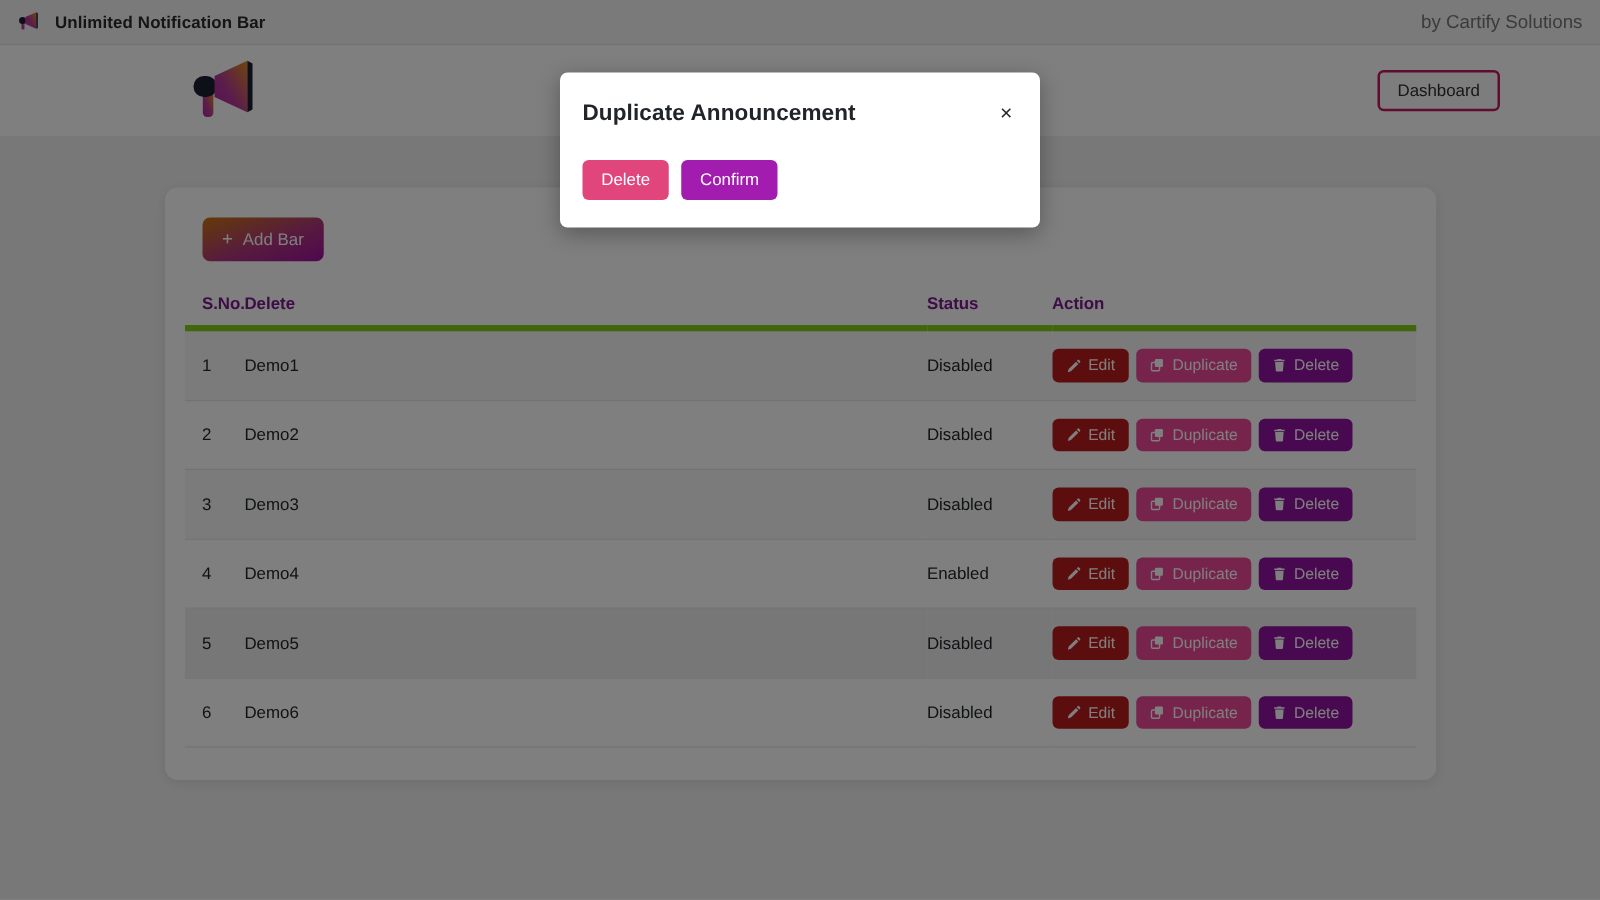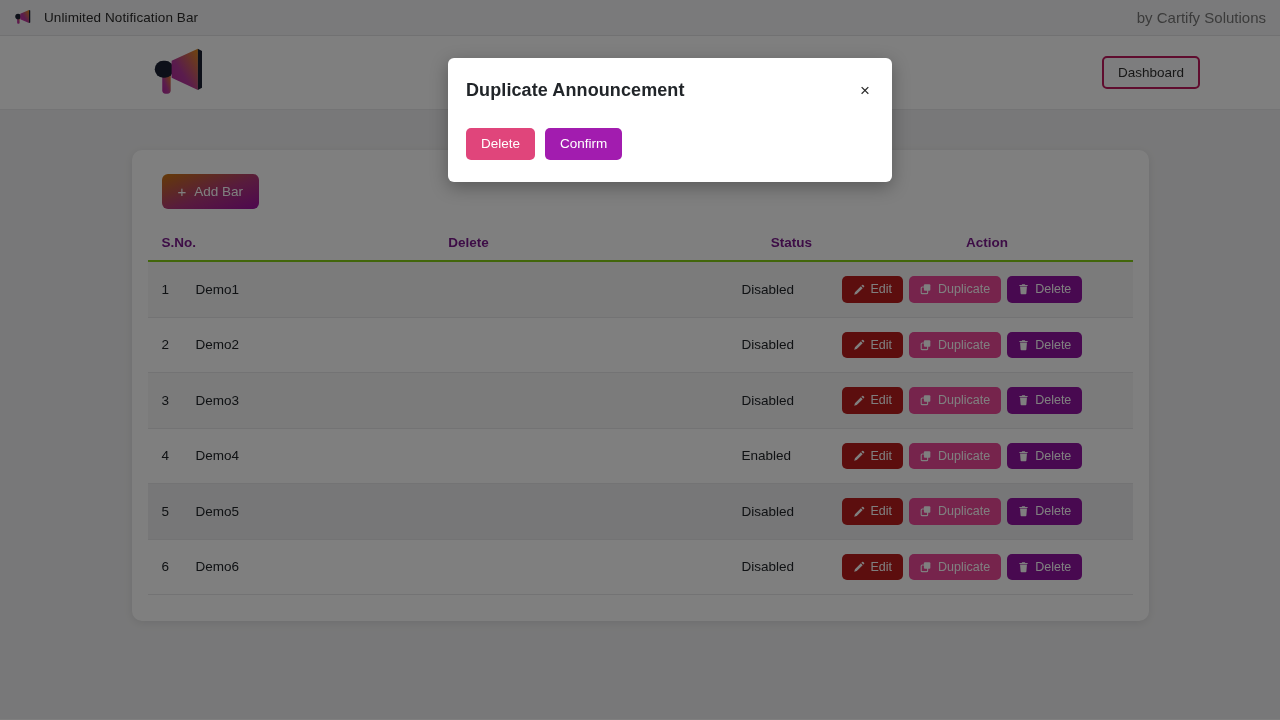--- a/index.html
+++ b/index.html
@@ -32,20 +32,21 @@
     align-items: center;
     padding: 0 14px;
     position: relative;
     z-index: 3;
   }
   .topbar-left { display: flex; align-items: center; gap: 10px; }
   .topbar-title {
     font-size: 13.5px;
     color: #2b2b2b;
     letter-spacing: .1px;
+    font-weight: bold;
   }
   .topbar-right {
     margin-left: auto;
     font-size: 15px;
     color: #777;
   }
 
   
   .megaphone { display: block; }
 
@@ -103,26 +104,26 @@
     line-height: 1;
   }
   .add-bar-btn .plus { font-size: 15px; line-height: 1; }
 
   table.bars {
     width: 100%;
     border-collapse: collapse;
     table-layout: fixed;
   }
   table.bars th {
-    text-align: center;
+    text-align: left;
     font-size: 13.5px;
     font-weight: bold;
     color: #7b1a8c;
     padding: 4px 0 10px 0;
-    border-bottom: 2px solid #84cc16;
+    border-bottom: 5px solid #84cc16;
   }
   table.bars td {
     font-size: 13.5px;
     color: #212529;
     padding: 14px 0;
     border-bottom: 1px solid #e6e6e8;
     vertical-align: middle;
   }
   table.bars tr.striped td { background: #f6f6f7; }
   table.bars tr.hovered td { background: #eeeef0; }
@@ -156,21 +157,21 @@
   .backdrop {
     position: absolute;
     inset: 0;
     background: rgba(0, 0, 0, .5);
     z-index: 10;
   }
   .modal {
     position: absolute;
     left: 448px;
     top: 58px;
-    width: 444px;
+    width: 384px;
     background: #ffffff;
     border-radius: 6px;
     box-shadow: 0 5px 18px rgba(0,0,0,.3);
     z-index: 11;
   }
   .modal-header {
     display: flex;
     align-items: flex-start;
     padding: 22px 20px 6px 18px;
   }

